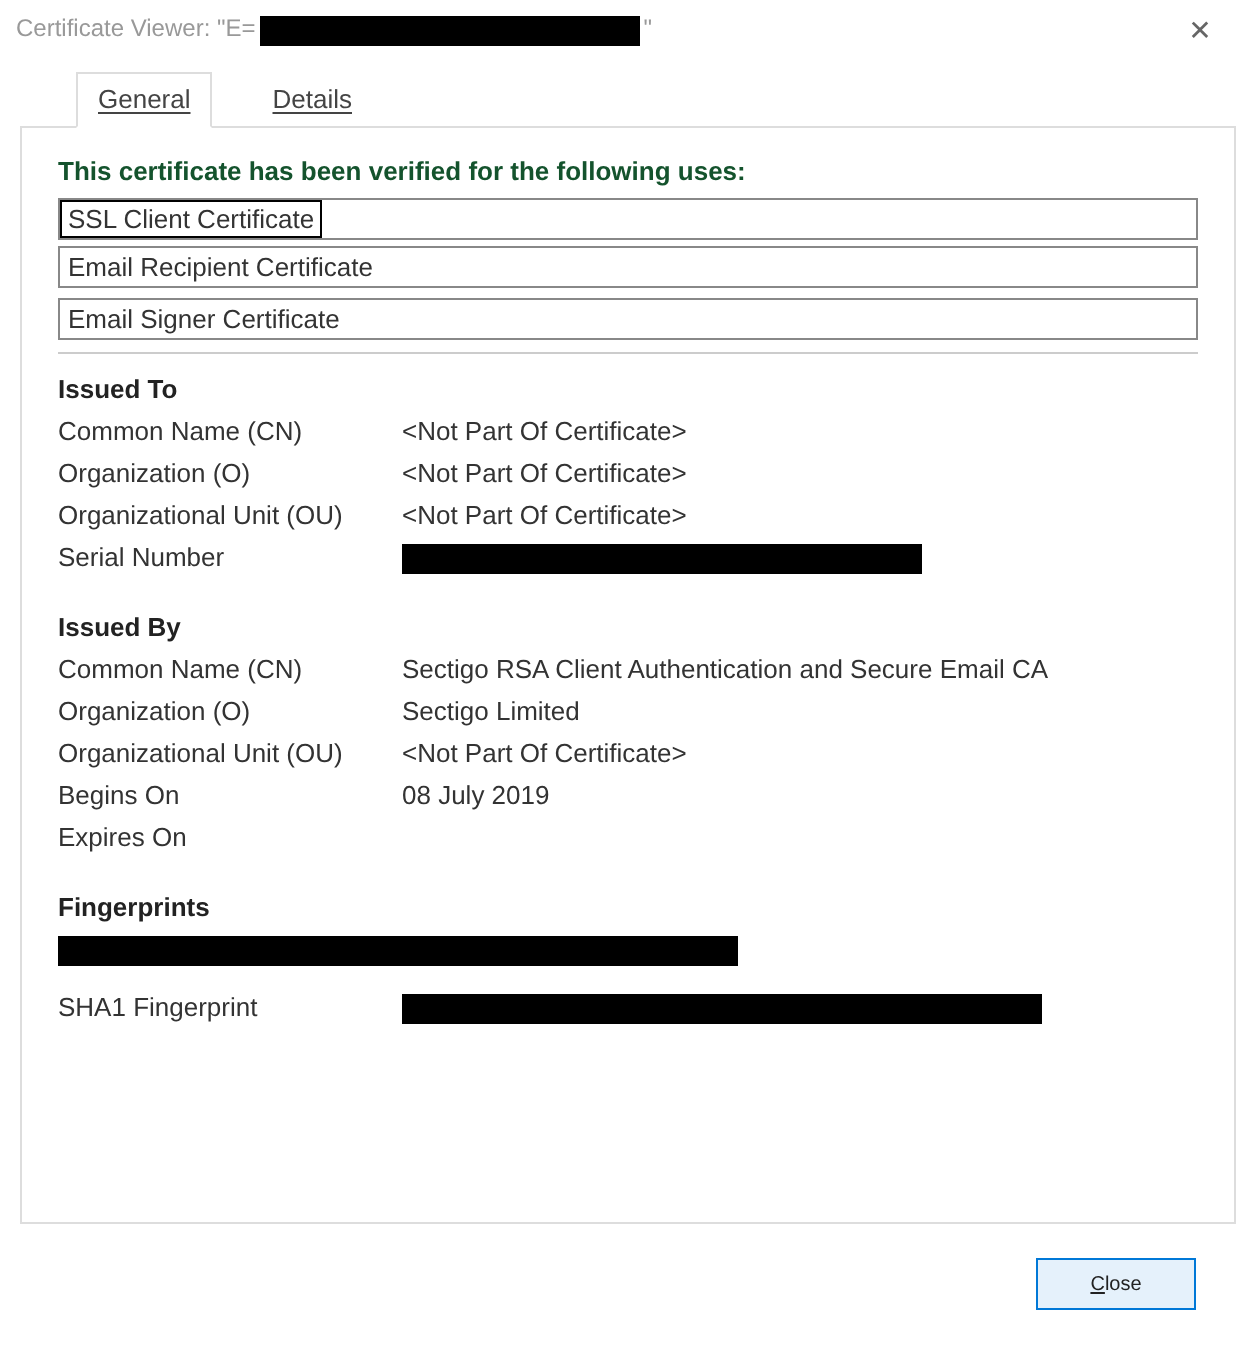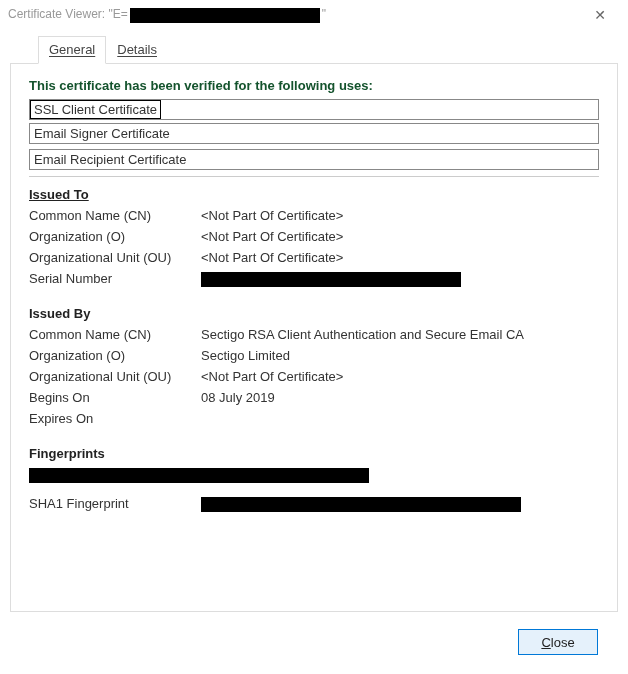--- a/index.html
+++ b/index.html
@@ -53,21 +53,21 @@
   }
   .content-area {
     flex: 1;
     padding: 6px 10px 0 10px;
     display: flex;
     flex-direction: column;
   }
   .tabstrip {
     display: flex;
     align-items: flex-end;
-    gap: 1px;
+    gap: 20px;
     margin-left: 28px;
     position: relative;
     z-index: 2;
   }
   .tab {
     padding: 5px 10px 6px 10px;
     font-size: 13px;
     color: #444;
     cursor: default;
   }
@@ -121,21 +121,21 @@
     border: none;
     border-top: 1px solid #ccc;
     margin: 6px 0 10px 0;
   }
   .section-head {
     font-weight: 700;
     color: #222;
     margin-top: 18px;
     margin-bottom: 4px;
   }
-  .section-head.first { margin-top: 0; text-decoration: underline; }
+  .section-head.first { margin-top: 0; }
   .kv {
     display: flex;
     margin: 2px 0;
     line-height: 19px;
   }
   .kv .k {
     width: 172px;
     color: #333;
     flex: 0 0 172px;
   }
@@ -158,21 +158,21 @@
     justify-content: flex-end;
     align-items: center;
     padding: 0 20px 10px 0;
   }
   .btn-close {
     width: 78px;
     height: 24px;
     border: 1px solid #0078d7;
     background: #e5f1fb;
     color: #222;
-    font-size: 13px;
+    font-size: 10px;
     cursor: default;
     display: flex;
     align-items: center;
     justify-content: center;
   }
   .btn-close .ul { text-decoration: underline; }
 </style>
 </head>
 <body>
 
@@ -200,24 +200,24 @@
     </div>
 
     <div class="tab-body">
 
       <div class="verified-header">This certificate has been verified for the following uses:</div>
 
       <div class="uses-first-outer">
         <span class="uses-first-inner">SSL Client Certificate</span>
       </div>
       <div class="uses-container">
+        <div class="uses-inner">Email Recipient Certificate</div>
+      </div>
+      <div class="uses-container">
         <div class="uses-inner">Email Signer Certificate</div>
-      </div>
-      <div class="uses-container">
-        <div class="uses-inner">Email Recipient Certificate</div>
       </div>
 
       <hr class="sep">
 
       <div class="section-head first">Issued To</div>
       <div class="kv">
         <div class="k">Common Name (CN)</div>
         <div class="v">&lt;Not Part Of Certificate&gt;</div>
       </div>
       <div class="kv">

